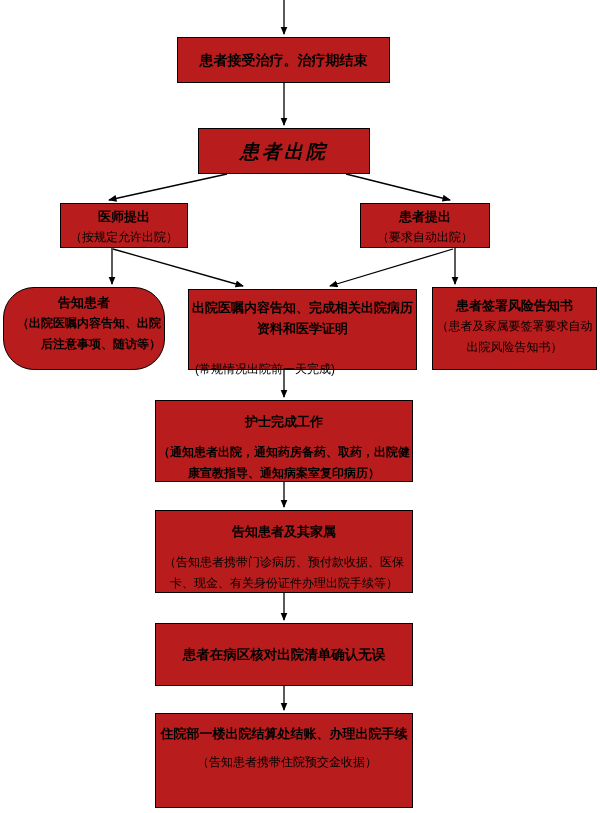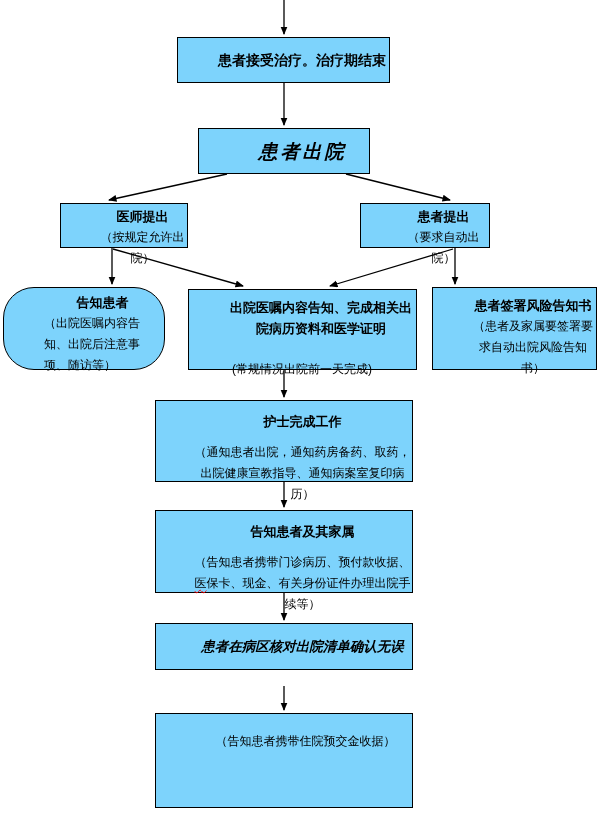--- a/index.html
+++ b/index.html
@@ -20,24 +20,23 @@
     position: absolute;
     left: 0;
     top: 0;
     width: 600px;
     height: 813px;
     pointer-events: none;
   }
   .node {
     position: absolute;
     border: 1.5px solid #000000;
-    background: #7dd3fc;
+    background: #b91c1c;
     box-sizing: border-box;
     line-height: 21px;
-    padding-left: 37px;
   }
   .node .title {
     font-weight: bold;
     text-align: center;
     font-size: 13px;
   }
   .node .note {
     font-size: 12px;
     text-align: center;
   }
@@ -47,30 +46,30 @@
     justify-content: center;
   }
   
   .n-treatment { left: 177px; top: 37px;  width: 213px; height: 46px; }
   .n-treatment .title { font-size: 14px; }
   .n-discharge { left: 198px; top: 128px; width: 172px; height: 46px; }
   .n-discharge .title { font-size: 19px; letter-spacing: 3px; font-style: italic; }
   .n-doctor    { left: 60px;  top: 203px; width: 128px; height: 45px; padding-top: 2px; }
   .n-patient   { left: 360px; top: 203px; width: 130px; height: 45px; padding-top: 2px; }
   .n-inform    { left: 3px;   top: 287px; width: 162px; height: 83px; padding-top: 4px; border-radius: 31px; }
-  .n-inform .note  { text-align: left; padding: 0 3px; }
+  .n-inform .note  { text-align: right; padding: 0 3px; font-weight: bold; }
   .n-orders    { left: 188px; top: 289px; width: 229px; height: 81px; padding-top: 7px; }
   .n-orders .note  { text-align: left; padding-left: 6px; margin-top: 20px; }
   .n-risk      { left: 432px; top: 287px; width: 165px; height: 83px; padding-top: 7px; }
   .n-risk .note    { text-align: center; padding: 0 3px; }
   .n-nurse     { left: 155px; top: 400px; width: 258px; height: 82px; padding-top: 10px; }
-  .n-nurse .note   { margin-top: 10px; }
+  .n-nurse .note   { margin-top: 10px; font-weight: bold; }
   .n-family    { left: 155px; top: 510px; width: 258px; height: 83px; padding-top: 10px; }
   .n-family .note  { margin-top: 10px; }
-  .n-check     { left: 155px; top: 623px; width: 258px; height: 47px; font-style: italic; }
+  .n-check     { left: 155px; top: 623px; width: 258px; height: 63px; }
   .n-check .title  { font-size: 13.5px; }
   .n-settle    { left: 155px; top: 713px; width: 258px; height: 95px; padding-top: 9px; }
   .n-settle .note  { text-align: center; padding-left: 6px; margin-top: 8px; }
   .squiggle {
     text-decoration: underline;
     text-decoration-style: wavy;
     text-decoration-color: #ff0000;
     text-decoration-thickness: 1px;
     text-underline-offset: 2px;
   }
@@ -141,16 +140,17 @@
   <div class="node n-family">
     <div class="title">告知患者及其家属</div>
     <div class="note"><span>（告知患者携带门诊病历、预付款收据、</span><span class="squiggle">医</span><span>保卡、现金、有关身份证件办理出院手续等）</span></div>
   </div>
 
   <div class="node n-check center-box">
     <div class="title">患者在病区核对出院清单确认无误</div>
   </div>
 
   <div class="node n-settle">
+    <div class="title">住院部一楼出院结算处结账、办理出院手续</div>
     <div class="note">（告知患者携带住院预交金收据）</div>
   </div>
 
 </div>
 
 </body></html>

